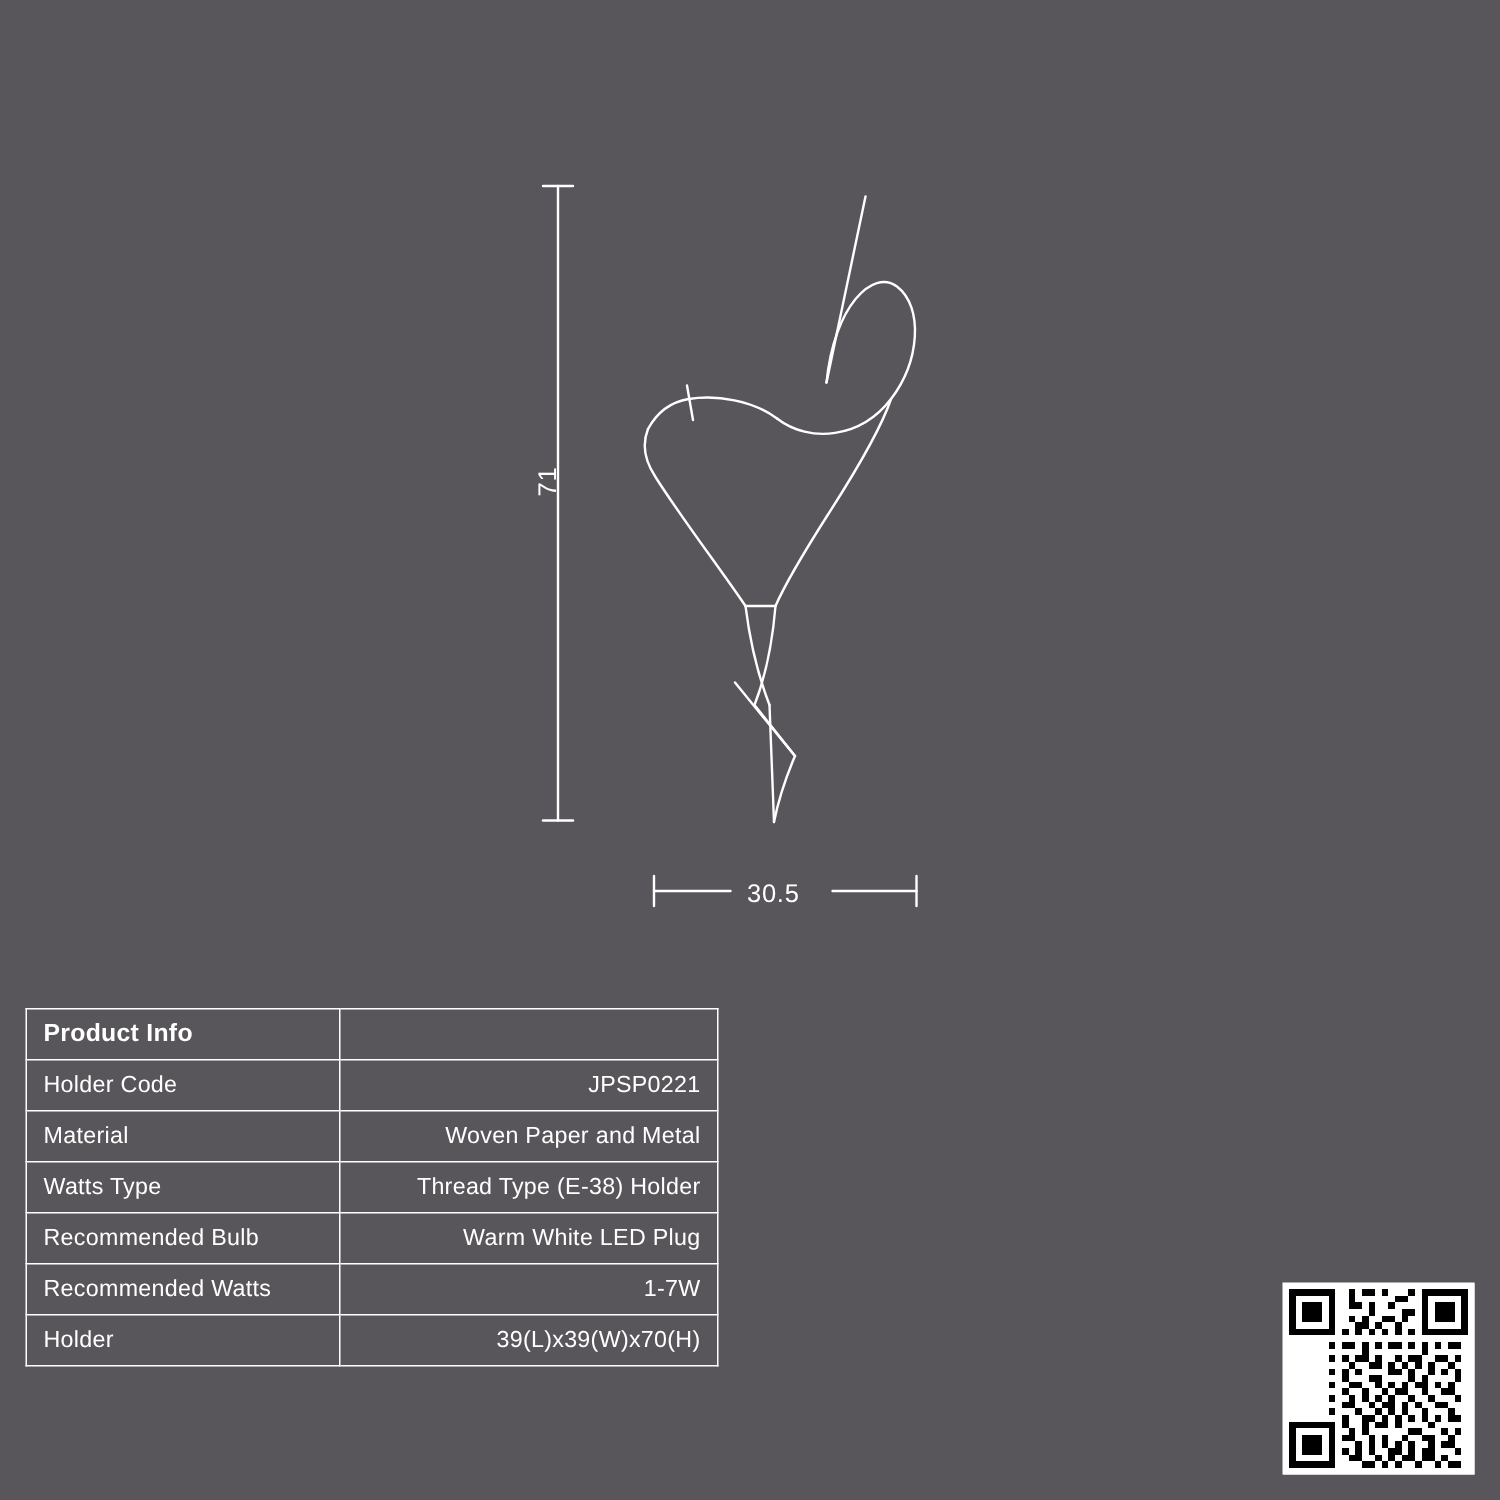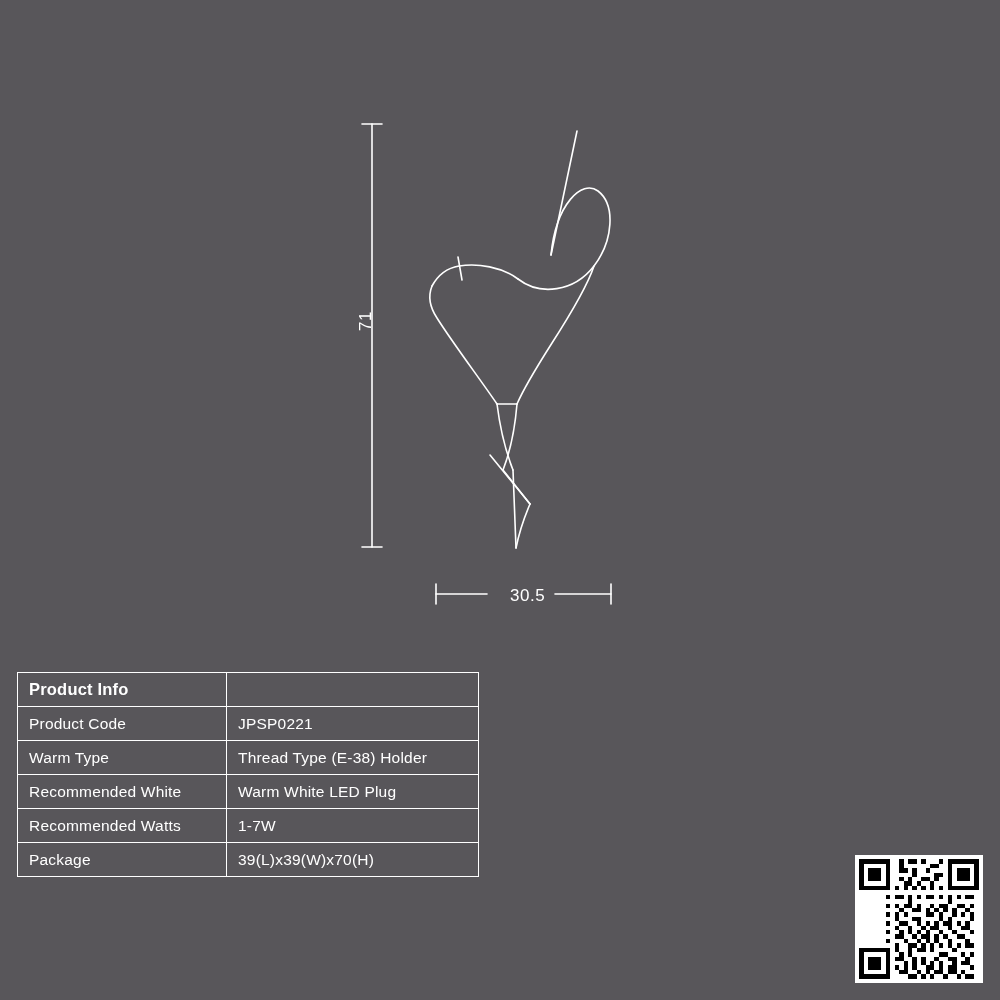--- a/index.html
+++ b/index.html
@@ -41,21 +41,21 @@
     color: #ffffff;
     white-space: nowrap;
   }
   .dim-label.vertical {
     left: 356px;
     top: 311px;
     transform: rotate(-90deg);
     transform-origin: center center;
   }
   .dim-label.horizontal {
-    left: 510px;
+    left: 498px;
     top: 586px;
   }
 
   
   .spec-table {
     position: absolute;
     left: 17px;
     top: 672px;
     width: 417px;
     border-collapse: collapse;
@@ -68,20 +68,21 @@
     font-size: 15.5px;
     color: #ffffff;
     vertical-align: middle;
     letter-spacing: 0.2px;
   }
   .spec-table td.col-key {
     width: 186px;
   }
   .spec-table td.col-val {
     width: 229px;
+    text-align: right;
   }
   .spec-table tr.section-row td {
     font-weight: bold;
     font-size: 16.5px;
   }
 
   
   .qr {
     position: absolute;
     left: 855px;
@@ -148,37 +149,41 @@
     <div class="dim-label horizontal">30.5</div>
   </div>
 
   <table class="spec-table">
     <tbody>
       <tr class="section-row">
         <td class="col-key">Product Info</td>
         <td class="col-val"></td>
       </tr>
       <tr>
-        <td class="col-key">Product Code</td>
+        <td class="col-key">Holder Code</td>
         <td class="col-val">JPSP0221</td>
       </tr>
       <tr>
-        <td class="col-key">Warm Type</td>
+        <td class="col-key">Material</td>
+        <td class="col-val">Woven Paper and Metal</td>
+      </tr>
+      <tr>
+        <td class="col-key">Watts Type</td>
         <td class="col-val">Thread Type (E-38) Holder</td>
       </tr>
       <tr>
-        <td class="col-key">Recommended White</td>
+        <td class="col-key">Recommended Bulb</td>
         <td class="col-val">Warm White LED Plug</td>
       </tr>
       <tr>
         <td class="col-key">Recommended Watts</td>
         <td class="col-val">1-7W</td>
       </tr>
       <tr>
-        <td class="col-key">Package</td>
+        <td class="col-key">Holder</td>
         <td class="col-val">39(L)x39(W)x70(H)</td>
       </tr>
     </tbody>
   </table>
 
   <div class="qr">
     <svg width="128" height="128" viewBox="0 0 29 29" shape-rendering="crispEdges">
       <rect width="29" height="29" fill="#ffffff"></rect>
       <g fill="#000000">
 

